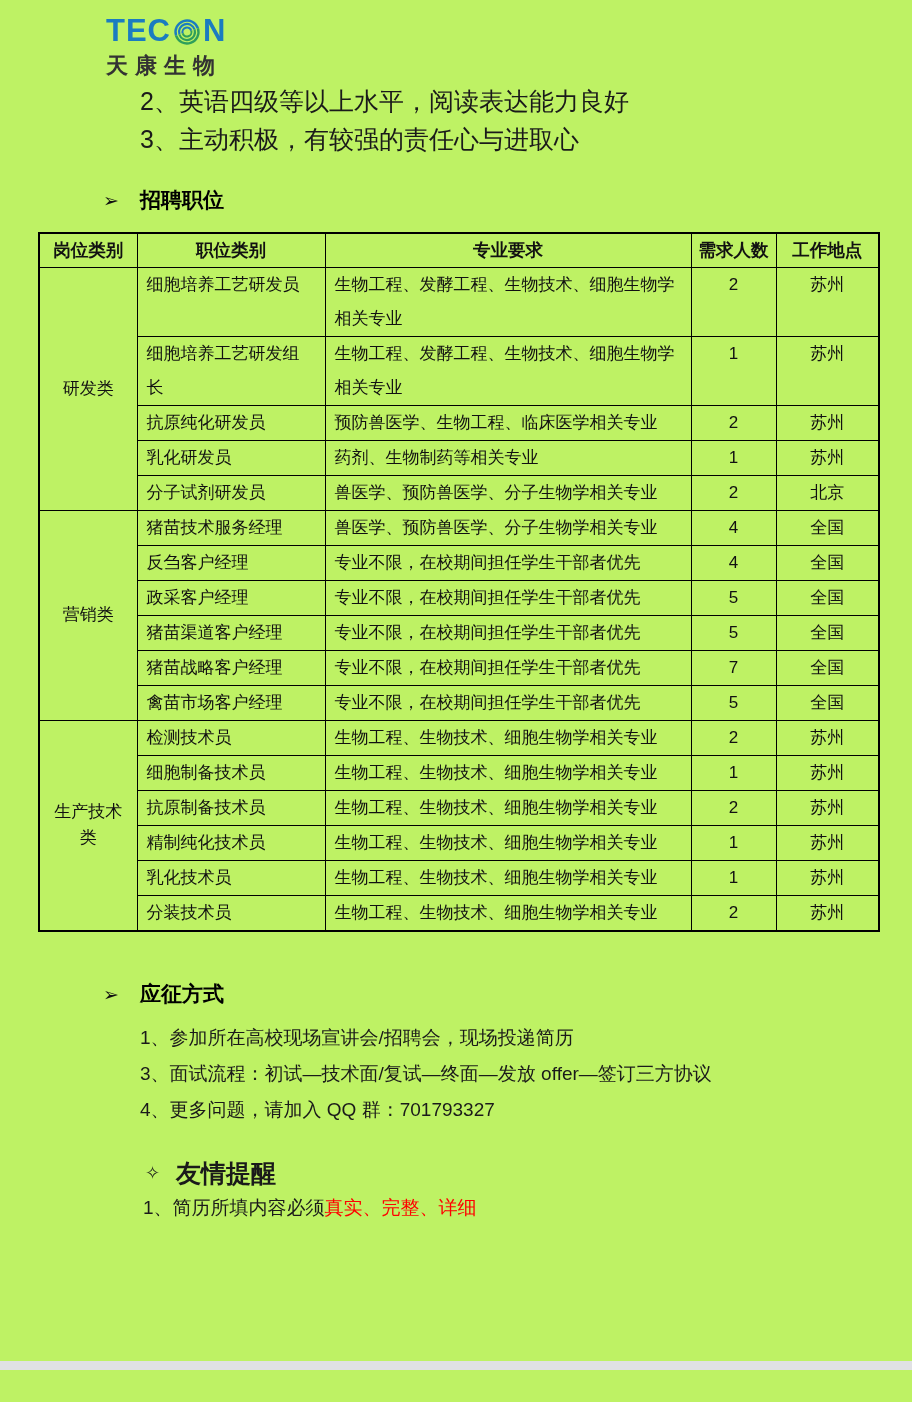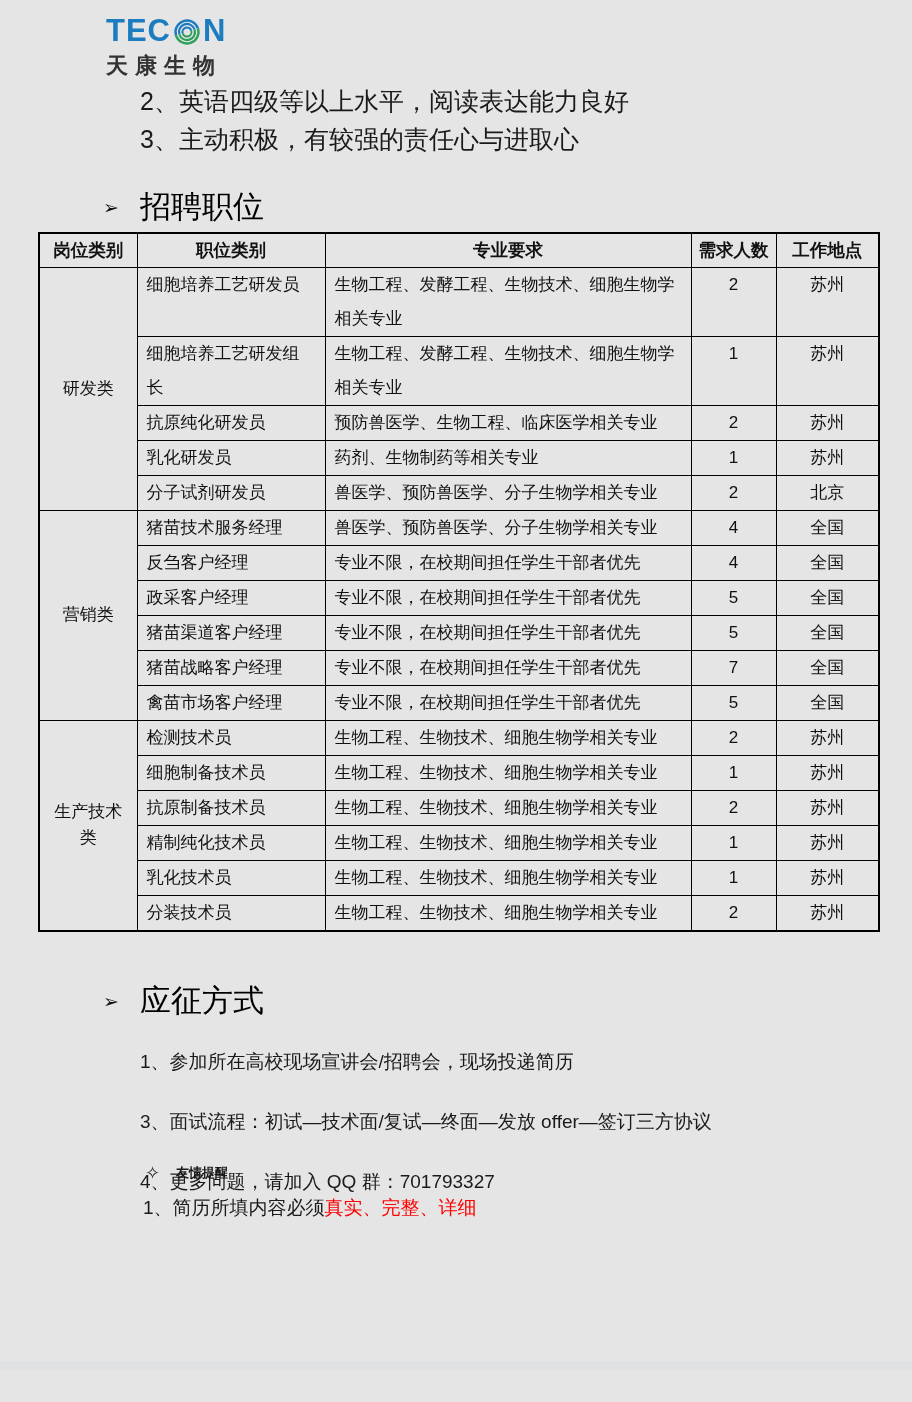--- a/index.html
+++ b/index.html
@@ -2,21 +2,21 @@
 <html lang="zh"><head>
 <meta charset="utf-8">
 <style>
   * { margin: 0; padding: 0; box-sizing: border-box; }
   html, body { background: #ffffff; }
   body { font-family: "Liberation Sans", sans-serif; color: #1a1a1a; }
   .page {
     position: relative;
     width: 912px;
     height: 1402px;
-    background: #e5e5e5;
+    background: #bef264;
     overflow: hidden;
   }
 
   
   .logo { position: absolute; left: 106px; top: 14px; }
   .logo-row { display: flex; align-items: center; height: 34px; }
   .logo-word {
     font-size: 31px; font-weight: bold; letter-spacing: 1px;
     color: #1b7cc0;
   }
@@ -26,21 +26,21 @@
     letter-spacing: 7px; color: #333333;
   }
 
   
   .req-list { position: absolute; left: 140px; top: 82px; font-size: 25px; }
   .req-list .line { height: 38px; line-height: 38px; white-space: nowrap; }
 
   
   .section-header { position: absolute; left: 103px; display: flex; align-items: center; }
   .section-header .bullet { font-size: 19px; color: #111; width: 37px; }
-  .section-header .title { font-size: 31px; font-weight: normal; color: #000; }
+  .section-header .title { font-size: 21px; font-weight: bold; color: #000; }
   #jobs-header { top: 186px; }
   #apply-header { top: 980px; }
 
   
   .jobs-table {
     position: absolute; left: 38px; top: 232px; width: 840px;
     border-collapse: collapse; table-layout: fixed;
     font-size: 17px; color: #111;
   }
   .jobs-table, .jobs-table th, .jobs-table td { border: 1px solid #000; }
@@ -55,29 +55,29 @@
   }
   .jobs-table tr { height: 34px; }
   .jobs-table tr.h2line { height: 68px; }
   .jobs-table td.cat {
     vertical-align: middle; text-align: center; line-height: 26px; padding: 8px 10px;
   }
   .jobs-table td.num, .jobs-table td.loc { text-align: center; }
 
   
   .apply-list { position: absolute; left: 140px; top: 1020px; font-size: 19px; }
-  .apply-list .line { height: 36px; line-height: 36px; white-space: nowrap; margin-top: 24px; }
+  .apply-list .line { height: 36px; line-height: 36px; white-space: nowrap; }
   .email-link { color: inherit; text-decoration: underline; text-underline-offset: 4px; }
 
   .reminder-header {
     position: absolute; left: 145px; top: 1156px; height: 34px;
     display: flex; align-items: center; font-size: 19px;
   }
   .reminder-header .bullet { font-size: 18px; width: 31px; }
-  .reminder-header .title { font-weight: bold; font-size: 13px; }
+  .reminder-header .title { font-weight: bold; font-size: 25px; }
 
   .reminder-line {
     position: absolute; left: 143px; top: 1190px; height: 36px; line-height: 36px;
     font-size: 19px; white-space: nowrap;
   }
   .red-text { color: #ff0000; }
 
   
   .page-break-bar {
     position: absolute; left: 0; top: 1361px; width: 912px; height: 9px;

